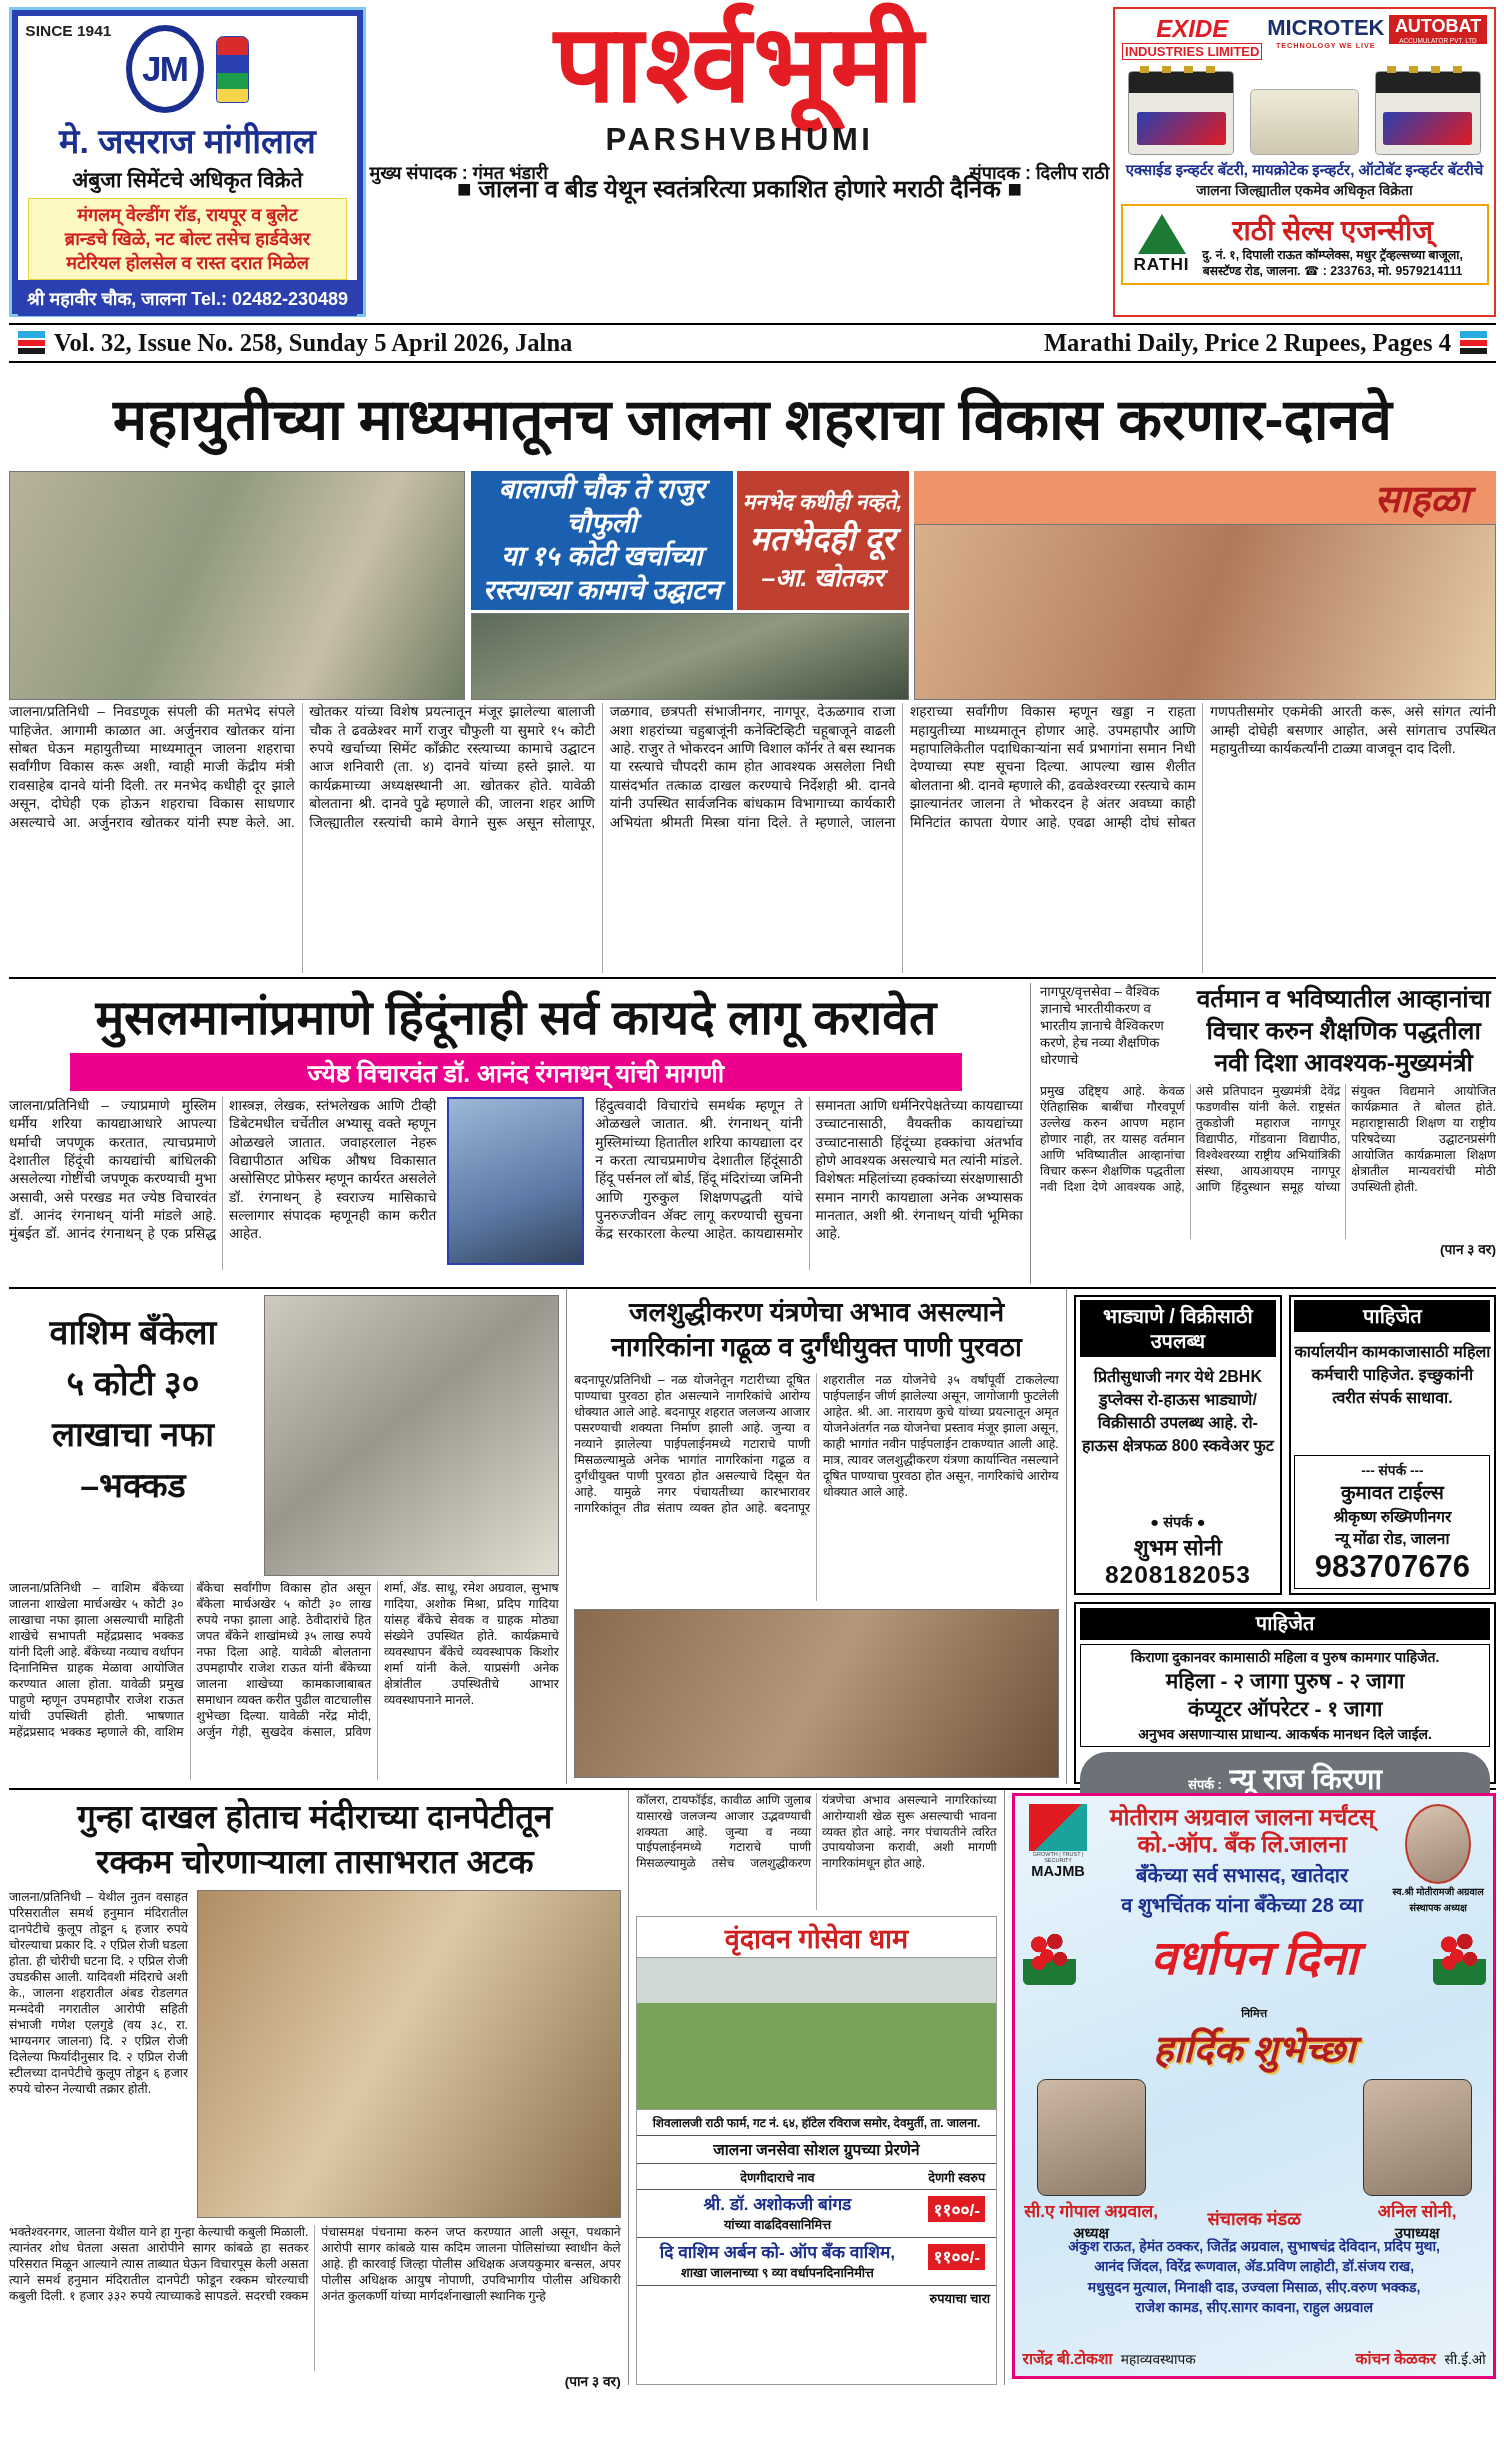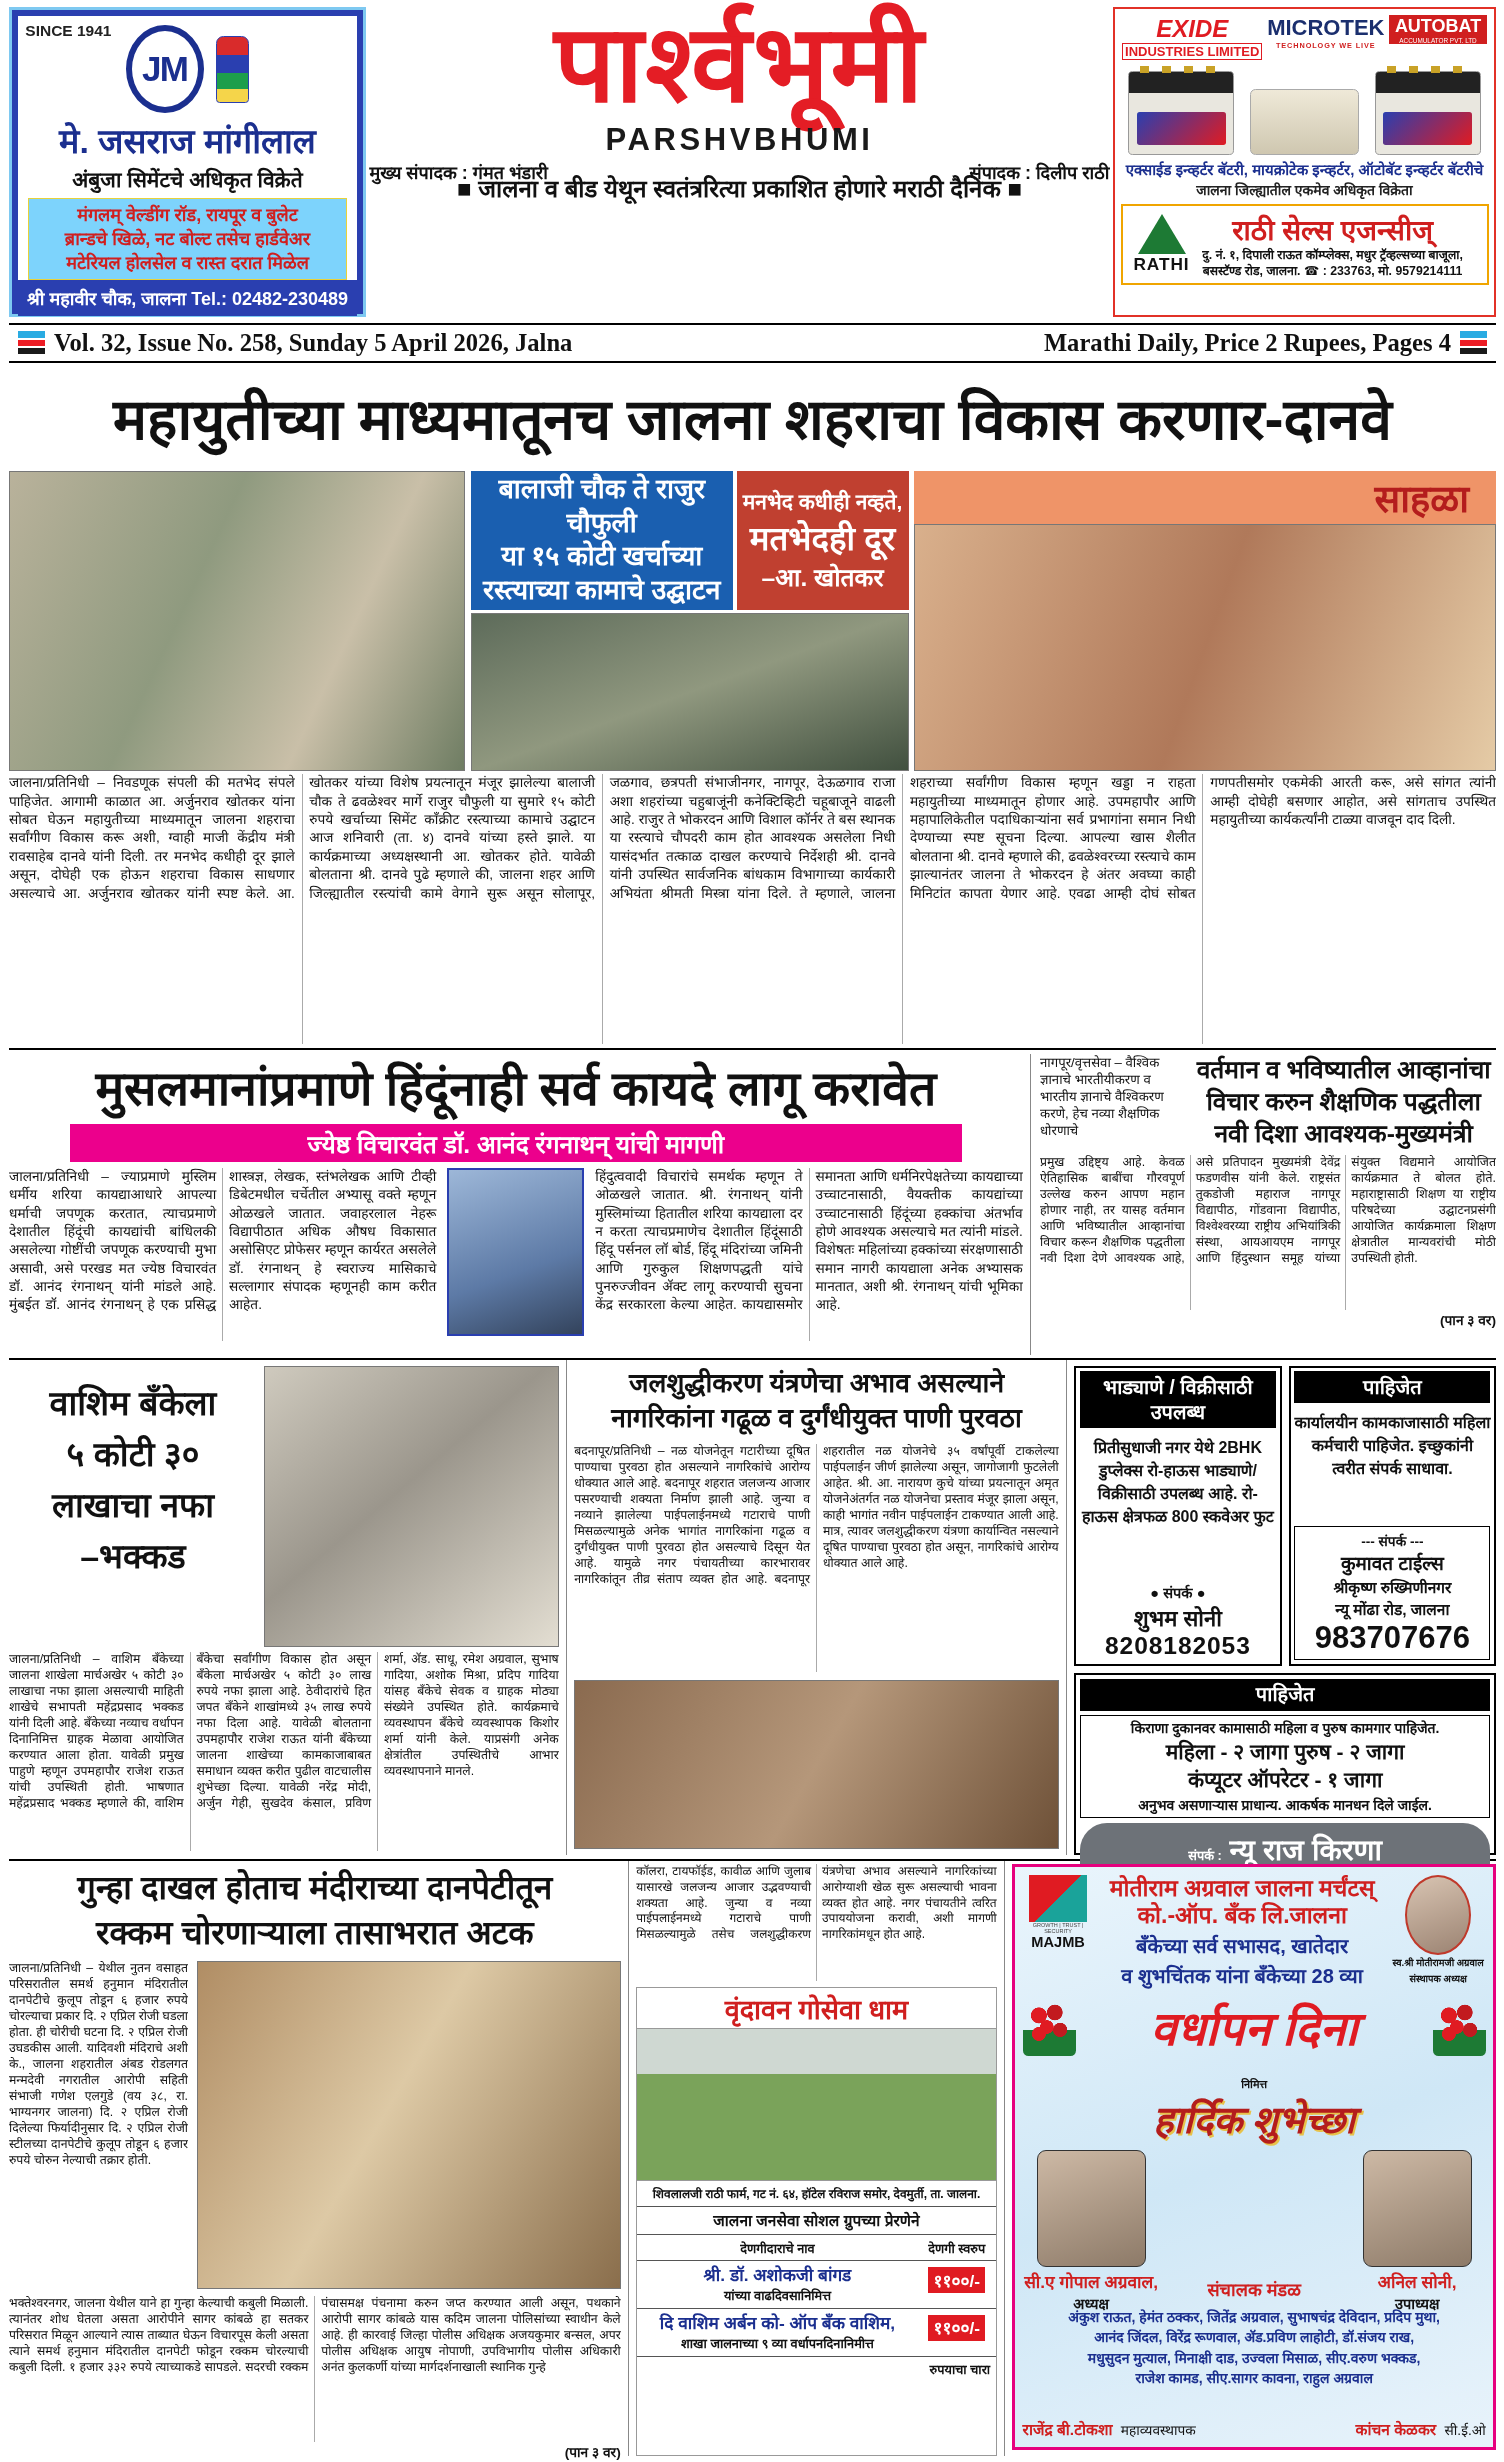--- a/index.html
+++ b/index.html
@@ -14,21 +14,21 @@
   
   .header-row { display:flex; gap:0; height:310px; }
   .ad-left { width:357px; border:3.6px solid #7ec9f1; background:#fff; flex-shrink:0; }
   .ad-left-in { border:6.4px solid #2a3fb0; height:100%; display:flex; flex-direction:column; align-items:center; position:relative; background:#fff; }
   .since { position:absolute; top:5.5px; left:7.3px; font-weight:bold; font-size:15.5px; color:#222; }
   .jm-row { display:flex; align-items:center; gap:12.8px; margin-top:9px; }
   .jm-circle { width:78px; height:88px; border:6.4px solid #1b2f8f; border-radius:50%; display:flex; align-items:center; justify-content:center; color:#1b2f8f; font-weight:bold; font-size:35px; letter-spacing:-1.8px; }
   .jain-icon { width:33px; height:67px; border-radius:7.3px 7.3px 3.6px 3.6px; background:linear-gradient(180deg,#d92b2b 0 28%,#2a3fb0 28% 55%,#1d9e4b 55% 80%,#f5d54a 80% 100%); border:1.8px solid #2a3fb0; }
   .jm-name { color:#1b2f8f; font-weight:bold; font-size:34px; margin-top:3.6px; white-space:nowrap; }
   .jm-sub { color:#111; font-weight:bold; font-size:21px; margin-top:1.8px; }
-  .jm-yellow { background:#7dd3fc; border:1.8px solid #e8d23a; margin-top:5.5px; padding:3.6px 7.3px; text-align:center; width:94%; }
+  .jm-yellow { background:#fef9c3; border:1.8px solid #e8d23a; margin-top:5.5px; padding:3.6px 7.3px; text-align:center; width:94%; }
   .jm-yellow div { color:#d01f1f; font-weight:bold; font-size:18px; line-height:1.35; white-space:nowrap; }
   .jm-footer { background:#2a3fb0; color:#fff; font-weight:bold; font-size:18px; width:100%; text-align:center; padding:5.5px 0 6.4px 0; margin-top:auto; }
 
   .masthead { flex:1; position:relative; text-align:center; }
   .mast-title { color:#e41d25; font-weight:bold; font-size:108px; line-height:1.05; letter-spacing:1.8px; }
   .mast-en { font-weight:bold; font-size:31px; letter-spacing:3.6px; color:#1a1a1a; margin-top:1.8px; }
   .mast-chief { position:absolute; left:3.6px; top:153px; font-weight:bold; font-size:18px; }
   .mast-editor { position:absolute; right:3.6px; top:153px; font-weight:bold; font-size:18px; }
   .mast-tagline { font-weight:bold; font-size:24px; margin-top:12.8px; color:#111; }
 
@@ -58,21 +58,21 @@
   
   .dateline { border-top:2.7px solid #000; border-bottom:2.7px solid #000; height:40px; margin-top:5.5px;
     display:flex; align-items:center; font-family:"Liberation Serif","DejaVu Serif",serif; font-weight:bold; font-size:24.6px; }
   .tric { display:flex; flex-direction:column; gap:1.8px; margin:0 9px; }
   .tric span { width:27px; height:6.4px; display:block; }
   .tric .c1{ background:#29abe2; } .tric .c2{ background:#ed1c24; } .tric .c3{ background:#1a1a1a; }
   .dl-left { flex:1; } .dl-right { text-align:right; }
 
   
   .headline1 { font-weight:bold; font-size:57px; text-align:center; height:108px; display:flex; align-items:center; justify-content:center; white-space:nowrap; }
-  .photo-strip { display:flex; gap:5.5px; height:300px; }
+  .photo-strip { display:flex; gap:5.5px; height:229px;font-style:italic; }
   .photo { background:linear-gradient(120deg,#9aa586,#cdc5ae 45%,#7d8a6f); border:0.9px solid #777; }
   .photo-left { width:456px; background:linear-gradient(115deg,#b9b29b,#8f9a7f 40%,#c9bfa8 70%,#6f7d63); }
   .mid-col { width:438px; display:flex; flex-direction:column; gap:3.6px; }
   .boxes-row { display:flex; gap:3.6px; height:139px; }
   .box-blue { flex:1.55; background:#1a5fb0; color:#fff; font-weight:bold; text-align:center; display:flex; flex-direction:column; justify-content:center; font-size:27px; line-height:1.25; padding:3.6px; }
   .box-red { flex:1; background:#c04030; color:#fff; font-weight:bold; text-align:center; display:flex; flex-direction:column; justify-content:center; padding:3.6px; }
   .box-red .l1 { font-size:21px; } .box-red .l2 { font-size:33px; } .box-red .l3 { font-size:24.6px; }
   .photo-mid { flex:1; background:linear-gradient(160deg,#5d6b5a,#90987f 50%,#41503f); border:0.9px solid #777; }
   .right-col { flex:1; display:flex; flex-direction:column; }
   .banner-orange { height:53px; background:#ef9468; color:#b41d1d; font-weight:bold; font-size:38px; display:flex; align-items:center; justify-content:flex-end; padding-right:27px; }

